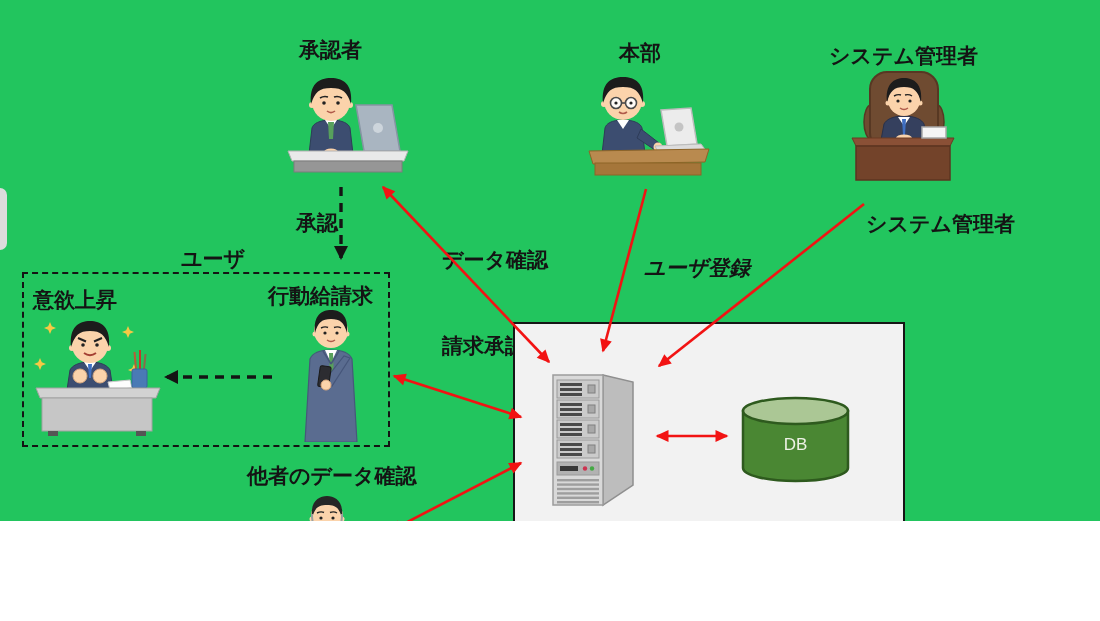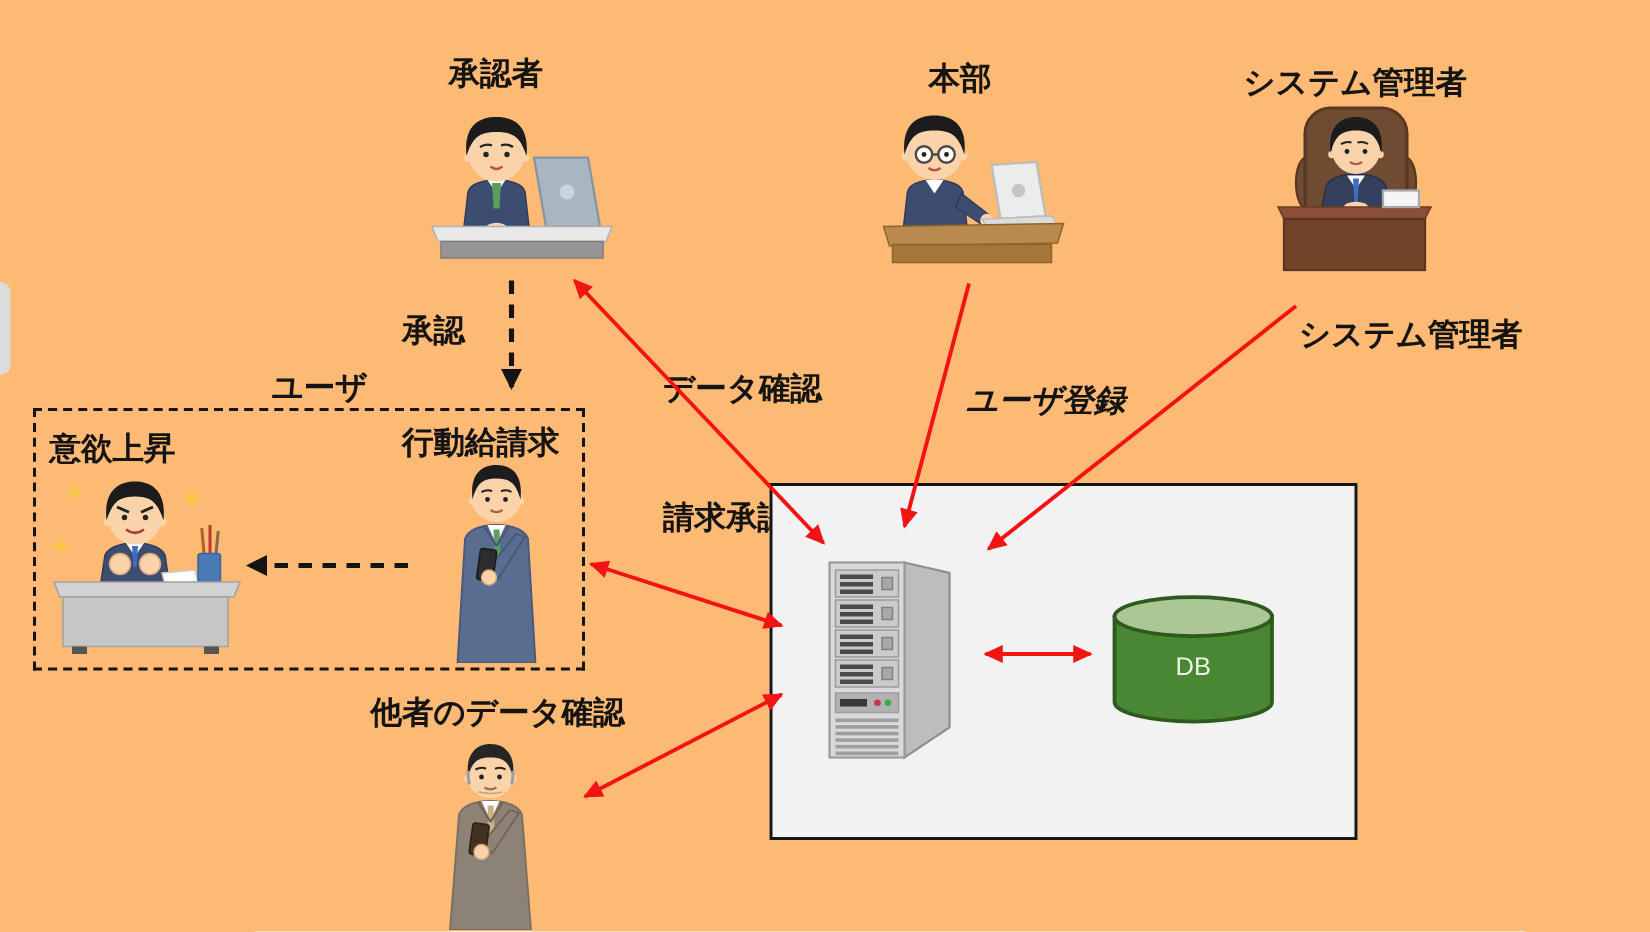--- a/index.html
+++ b/index.html
@@ -1,17 +1,17 @@
 <!DOCTYPE html>
 <html><head>
 <meta charset="utf-8">
 <style>
   html,body{margin:0;padding:0;background:#fff;}
   #canvas{
-    position:relative;width:1100px;height:621px;background:#fdba74;
+    position:relative;width:1100px;height:521px;background:#22c55e;
     overflow:hidden;font-family:"Liberation Sans","DejaVu Sans",sans-serif;
   }
   .lbl{
     position:absolute;font-size:21px;font-weight:600;color:#141414;
     white-space:pre;line-height:1.36;letter-spacing:0;
   }
   .lbl span{display:block;}
   .userbox{
     position:absolute;left:22px;top:272px;width:364px;height:171px;
     border:2.5px dashed #141414;background:transparent;
@@ -30,21 +30,21 @@
 </head>
 <body>
 
 <div id="canvas">
 
   <div class="edgeart"></div>
 
   <div class="lbl" style="left:299px;top:36px;">承認者</div>
   <div class="lbl" style="left:619px;top:39px;">本部</div>
   <div class="lbl" style="left:829px;top:42px;">システム管理者</div>
-  <div class="lbl" style="left:268px;top:209px;font-family:Liberation Mono, monospace;">承認</div>
+  <div class="lbl" style="left:296px;top:209px;">承認</div>
   <div class="lbl" style="left:181px;top:245px;">ユーザ</div>
   <div class="lbl" style="left:33px;top:286px;">意欲上昇</div>
   <div class="lbl" style="left:268px;top:282px;">行動給請求</div>
   <div class="lbl" style="left:442px;top:189px;">
     <span>データ確認</span>
     <span>請求承認</span>
   </div>
   <div class="lbl" style="left:644px;top:197px;font-style:italic;">
     <span>ユーザ登録</span>
     <span>カテゴリー作成</span>

